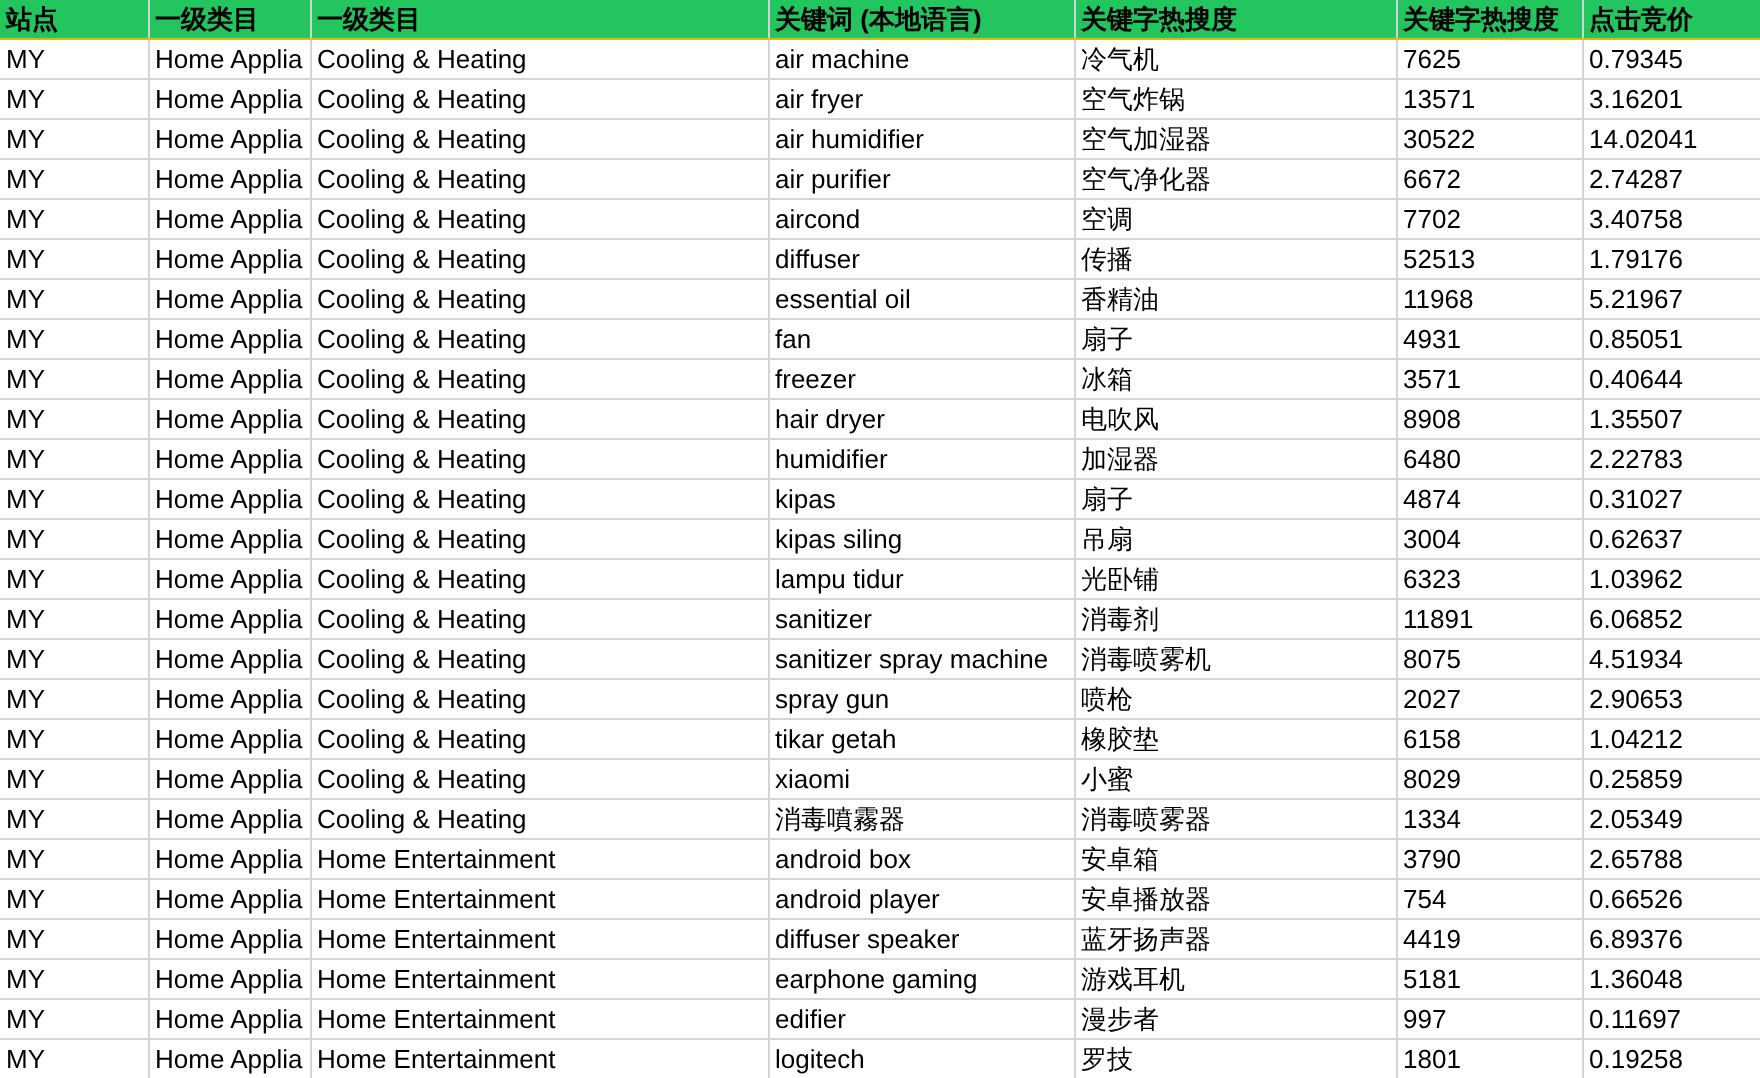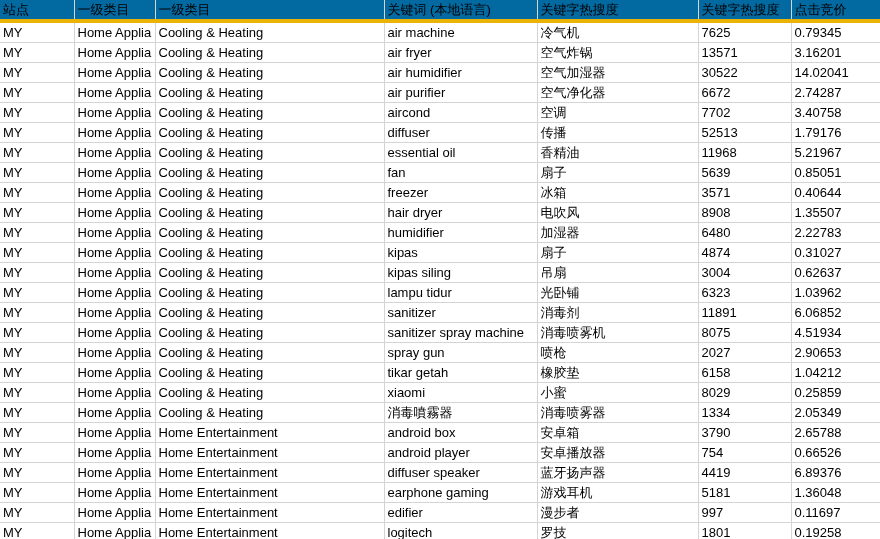--- a/index.html
+++ b/index.html
@@ -36,22 +36,23 @@
     border-bottom: 1px solid #d4d4d4;
     overflow: hidden;
     white-space: nowrap;
     text-align: left;
     font-weight: normal;
     font-size: 13px;
     vertical-align: middle;
     box-sizing: border-box;
   }
   table.grid thead th {
-    border-bottom: 4px solid #eab308;
-    background: #0369a1;
+    border-bottom: 1px solid #eab308;
+    background: #22c55e;
+    font-weight: bold;
   }
   td.num {
     text-align: left;
     margin-top: 21px;
   }
   td.cpc {
     text-align: right;
     padding-right: 6px;
     margin-left: 40px;
   }
@@ -146,21 +147,21 @@
         <td>香精油</td>
         <td class="num">11968</td>
         <td class="cpc">5.21967</td>
       </tr>
       <tr>
         <td>MY</td>
         <td>Home Applia</td>
         <td>Cooling &amp; Heating</td>
         <td>fan</td>
         <td>扇子</td>
-        <td class="num">5639</td>
+        <td class="num">4931</td>
         <td class="cpc">0.85051</td>
       </tr>
       <tr>
         <td>MY</td>
         <td>Home Applia</td>
         <td>Cooling &amp; Heating</td>
         <td>freezer</td>
         <td>冰箱</td>
         <td class="num">3571</td>
         <td class="cpc">0.40644</td>

